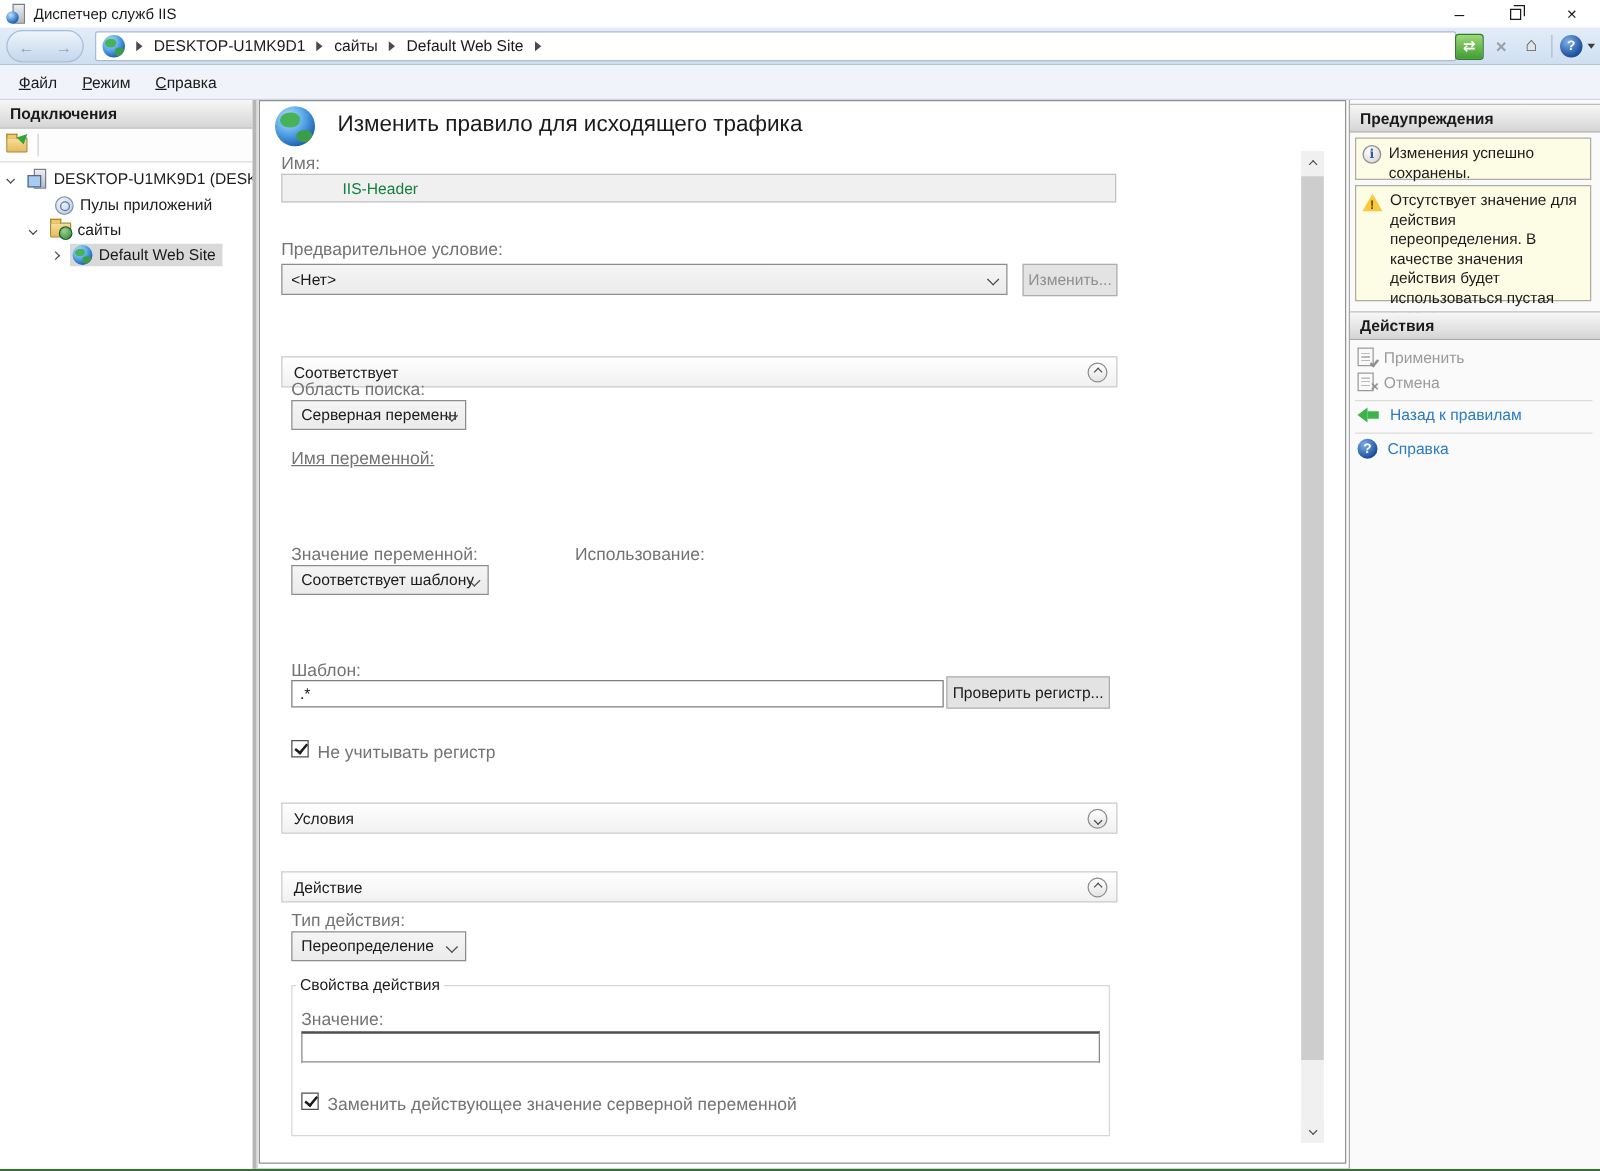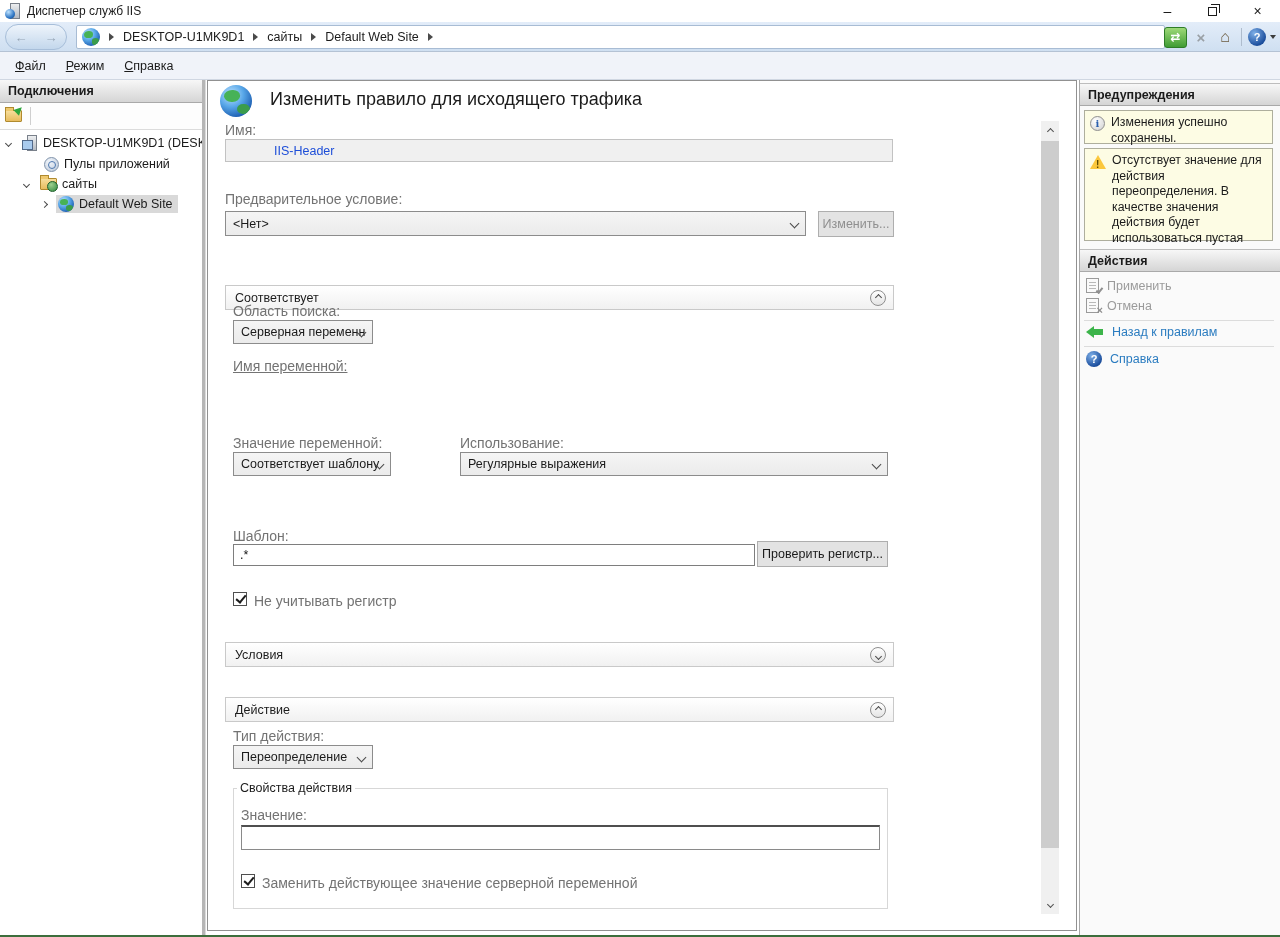--- a/index.html
+++ b/index.html
@@ -67,21 +67,21 @@
   .g16 { width:16px; height:16px; }
   .selrow { background:#d9d9d9; display:flex; align-items:center; gap:5px; padding:1px 5px 1px 2px; }
   .splitter { position:absolute; left:202px; top:80px; width:4px; height:857px; background:#b6b6b6; border-right:1px solid #dcdcdc; }
 
   
   .main-panel { position:absolute; left:207px; top:80px; width:870px; height:851px; background:#fff; border:1px solid #919191; }
   .pg-globe { position:absolute; left:12px; top:4px; width:32px; height:32px; }
   .pg-title { position:absolute; left:62px; top:8px; font-size:18px; color:#1b1b1b; white-space:nowrap; }
   .lbl { position:absolute; font-size:14px; color:#737373; white-space:nowrap; }
   .tbx { position:absolute; border:1px solid #7e7e7e; background:#fff; font-size:12.5px; color:#111; padding:0 6px; font-family:inherit; }
-  .tbx:disabled, .tbx.disabled { background:#f0f0f0; border-color:#c2c2c2; color:#1d4ed8;padding-left:48px; }
+  .tbx:disabled, .tbx.disabled { background:#f0f0f0; border-color:#c2c2c2; color:#15803d;padding-left:48px; }
   .combo { position:absolute; border:1px solid #8c8c8c; background:linear-gradient(#f5f5f5,#ebebeb); font-size:12.5px; color:#1b1b1b; display:flex; align-items:center; padding:0 22px 0 7px; overflow:hidden; white-space:nowrap; }
   .combo .cchev { position:absolute; right:7px; top:8px; }
   .btn { position:absolute; border:1px solid #aeaeae; background:#e3e3e3; font-size:12.5px; color:#1b1b1b; display:flex; align-items:center; justify-content:center; font-family:inherit; }
   .btn.disabled { color:#8f8f8f; }
   .secbar { position:absolute; border:1px solid #c9c9c9; background:linear-gradient(#ffffff,#f1f1f1); height:25px; display:flex; align-items:center; padding:0 9px; font-size:12.5px; color:#1b1b1b; }
   .circlebtn { position:absolute; right:7px; top:4px; width:16px; height:16px; border:1px solid #8e8e8e; border-radius:50%; background:linear-gradient(#ffffff,#e4e4e4); display:flex; align-items:center; justify-content:center; }
   .circlebtn .chev { margin-top:2px; }
   .circlebtn .chev.up { margin-top:-2px; }
   .cb { position:absolute; width:14px; height:14px; border:1px solid #4f4f4f; background:#fff; }
   .cb.checked::after { content:""; position:absolute; left:2px; top:2px; width:8px; height:4px; border-left:2px solid #1c1c1c; border-bottom:2px solid #1c1c1c; transform:rotate(-50deg); }
@@ -232,24 +232,20 @@
     </div>
 
     <div class="lbl" style="left:25px; top:277px;text-decoration:underline;">Имя переменной:</div>
 
     <div class="lbl" style="left:25px; top:354px;">Значение переменной:</div>
     <div class="lbl" style="left:252px; top:354px;">Использование:</div>
     <div class="combo" style="left:25px; top:371px; width:158px; height:24px;">
       <span>Соответствует шаблону</span>
       <span class="chev down cchev"></span>
     </div>
-    <div class="combo" style="left:252px; top:371px; width:428px; height:24px;">
-      <span>Регулярные выражения</span>
-      <span class="chev down cchev"></span>
-    </div>
 
     <div class="lbl" style="left:25px; top:447px;">Шаблон:</div>
     <input class="tbx" style="left: 25px; top: 463px; width: 522px; height: 22px;" value=".*">
     <button class="btn" style="left:549px; top:460px; width:131px; height:26px;">Проверить регистр...</button>
 
     <span class="cb checked" style="left:25px; top:511px;"></span>
     <div class="lbl" style="left:46px; top:512px;">Не учитывать регистр</div>
 
     <div class="secbar" style="left:17px; top:561px; width:669px;">
       <span>Условия</span>

